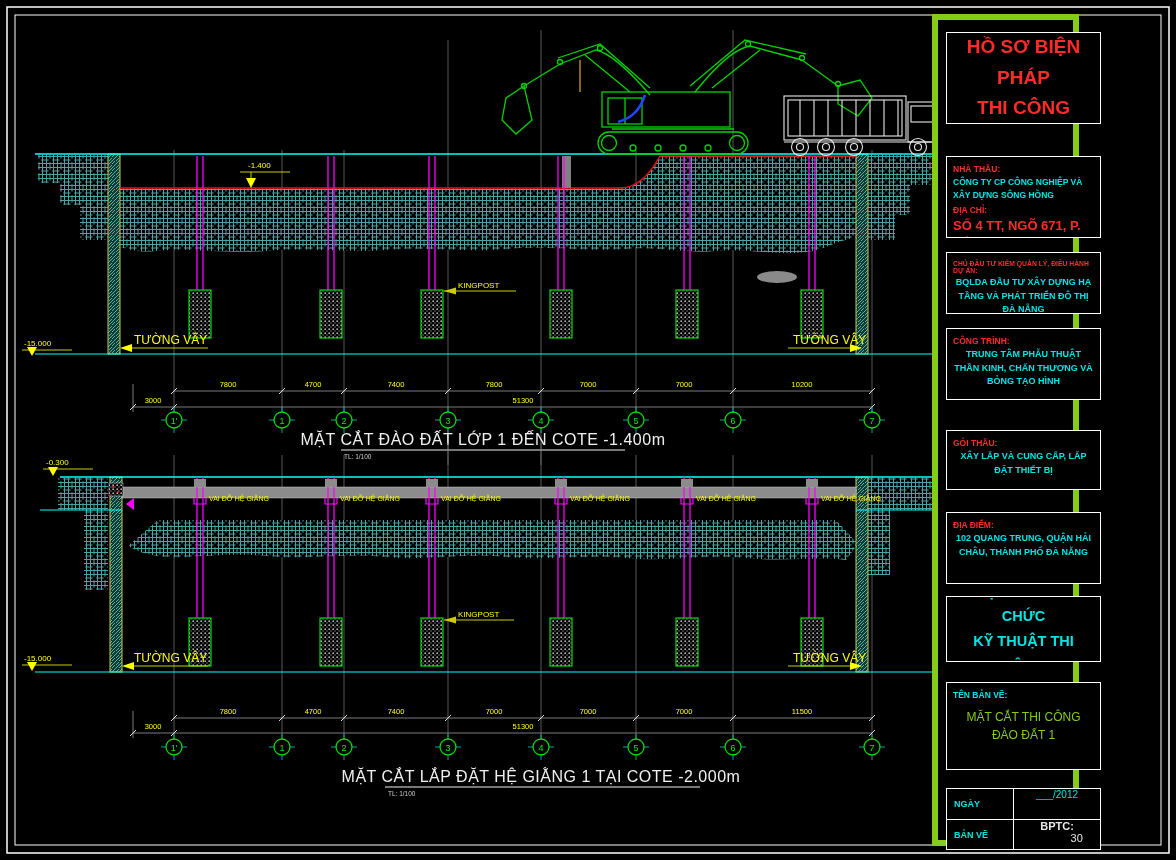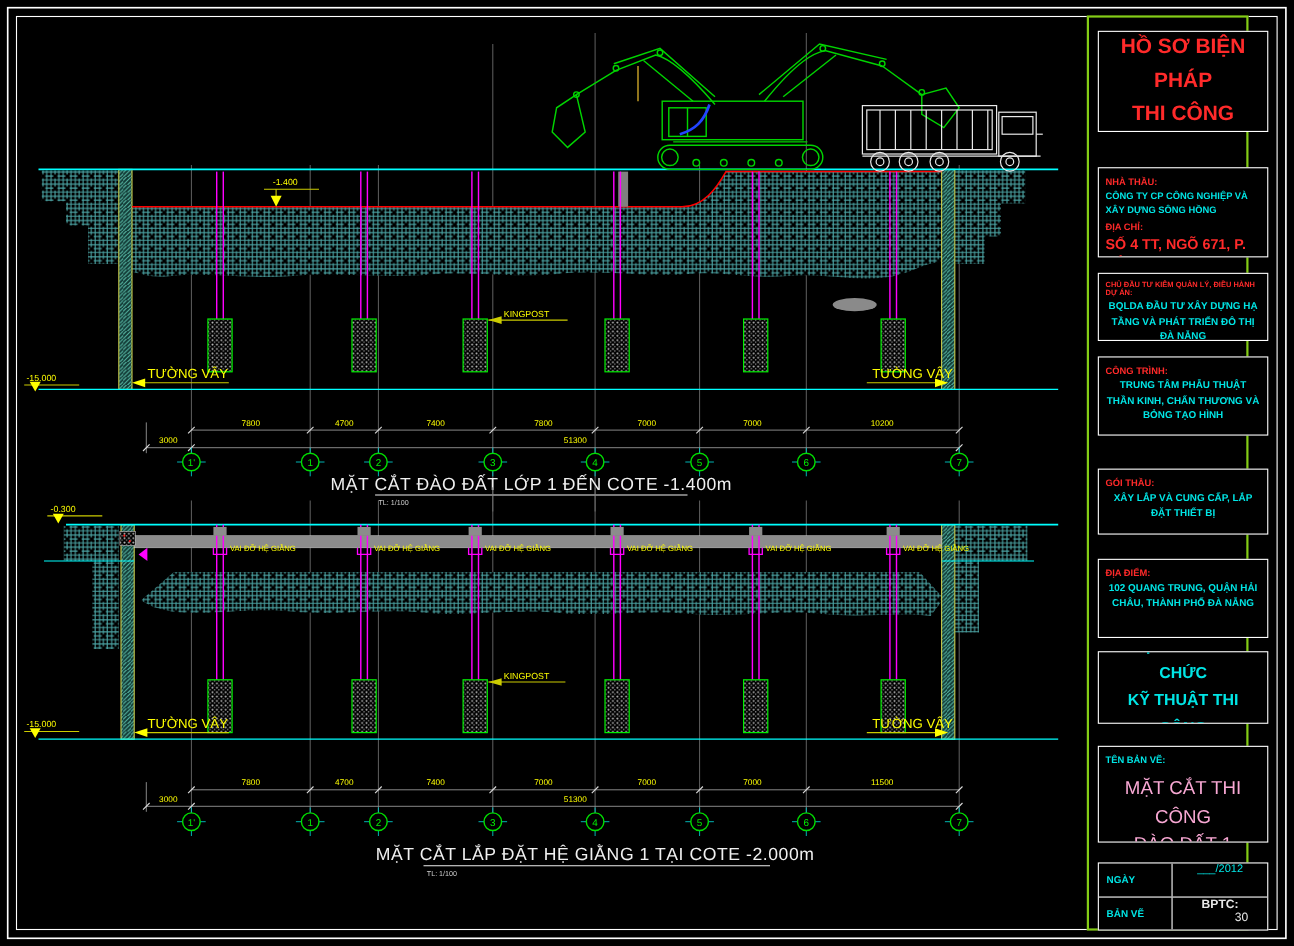--- a/index.html
+++ b/index.html
@@ -1,33 +1,33 @@
 <!DOCTYPE html>
 <html><head>
 <meta charset="utf-8">
 <style>
   html,body{margin:0;padding:0;background:#000;}
   .sheet{position:relative;width:1176px;height:860px;background:#000;overflow:hidden;
          font-family:"Liberation Sans",sans-serif;}
   svg text{font-family:"Liberation Sans",sans-serif;}
   
-  .tb-outer{position:absolute;left:988px;top:14px;width:147px;height:832px;
-            border:2px solid #84cc16;background:#000;box-sizing:border-box;}
+  .tb-outer{position:absolute;left:932px;top:14px;width:147px;height:832px;
+            border:6px solid #84cc16;background:#000;box-sizing:border-box;}
   .tb-box{position:absolute;left:8px;width:155px;border:1px solid #fff;background:#000;
           box-sizing:border-box;padding:4px 6px;overflow:hidden;}
   .red{color:#ff2a2a;} .cyan{color:#00e5e5;} .white{color:#e8e8e8;}
   .b{font-weight:bold;}
   .tb-doc{display:flex;flex-direction:column;justify-content:center;align-items:center;
           text-align:center;font-size:19px;line-height:1.6;font-weight:bold;color:#ff2a2a;}
   .tb-lbl{font-size:8.5px;font-weight:bold;margin:3px 0 2px 0;}
   .tb-val{font-size:9px;font-weight:bold;text-align:center;line-height:1.5;}
   .tb-val-sm{font-size:13px;font-weight:bold;line-height:1.4;}
   .tb-method{display:flex;flex-direction:column;justify-content:center;align-items:center;
              text-align:center;font-size:14.5px;font-weight:bold;line-height:1.7;color:#00e5e5;}
-  .tb-drawname{font-size:17px;color:#f9a8d4;text-align:center;line-height:1.5;margin-top:8px;}
+  .tb-drawname{font-size:12px;color:#84cc16;text-align:center;line-height:1.5;margin-top:8px;}
   .tb-table{padding:0;}
   .tb-row{display:flex;height:50%;box-sizing:border-box;align-items:flex-start;}
   .tb-row+.tb-row{border-top:1px solid #fff;}
   .tb-cell-l{width:44%;padding-left:7px;font-size:9px;font-weight:bold;color:#00e5e5;
              border-right:1px solid #fff;height:100%;display:flex;align-items:center;box-sizing:border-box;}
   .tb-cell-r{flex:1;text-align:center;font-size:10px;}
 </style>
 </head>
 <body>
 

